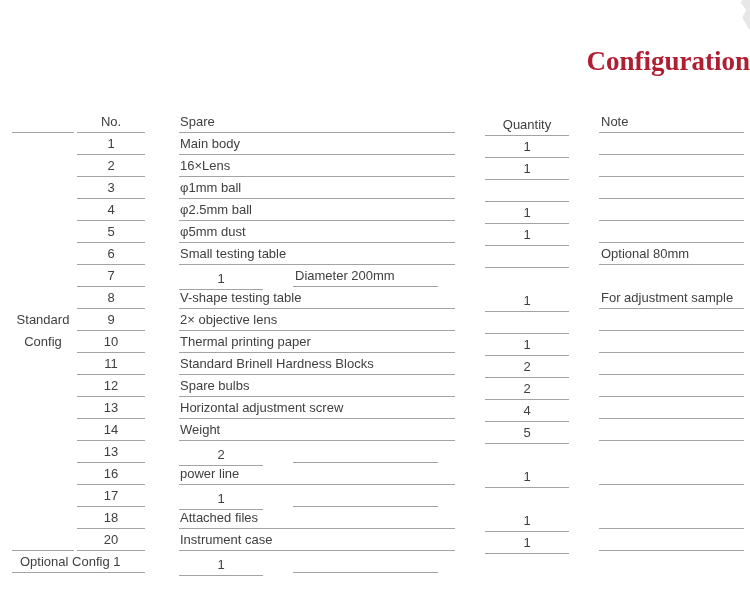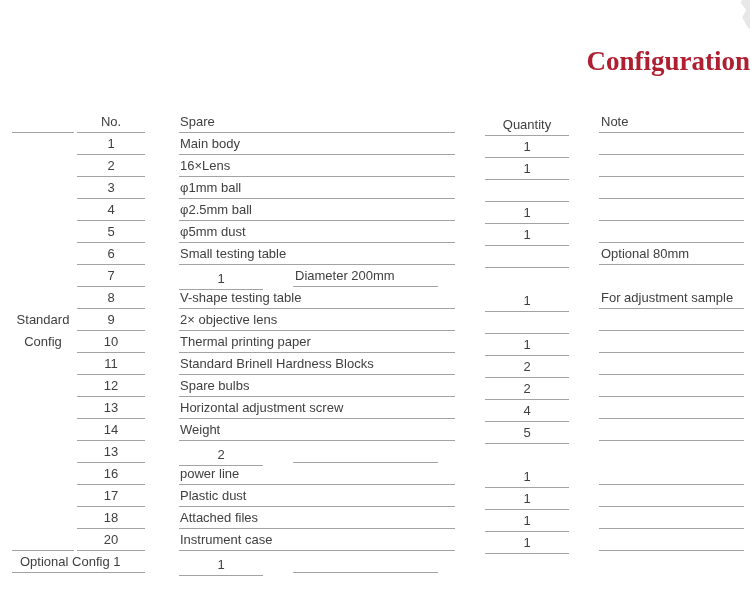--- a/index.html
+++ b/index.html
@@ -197,21 +197,20 @@
         <div class="row">
           <div class="cell config-cell"></div>
           <div class="cell no-cell with-line">16</div>
           <div class="cell item-cell with-line">power line</div>
           <div class="cell qty-cell with-line">1</div>
           <div class="cell note-cell with-line"></div>
         </div>
         <div class="row">
           <div class="cell config-cell"></div>
           <div class="cell no-cell with-line">17</div>
-          <div class="cell item-cell with-line">Plastic dust</div>
           <div class="cell qty-cell with-line">1</div>
           <div class="cell note-cell with-line"></div>
         </div>
         <div class="row">
           <div class="cell config-cell"></div>
           <div class="cell no-cell with-line">18</div>
           <div class="cell item-cell with-line">Attached files</div>
           <div class="cell qty-cell with-line">1</div>
           <div class="cell note-cell with-line"></div>
         </div>

